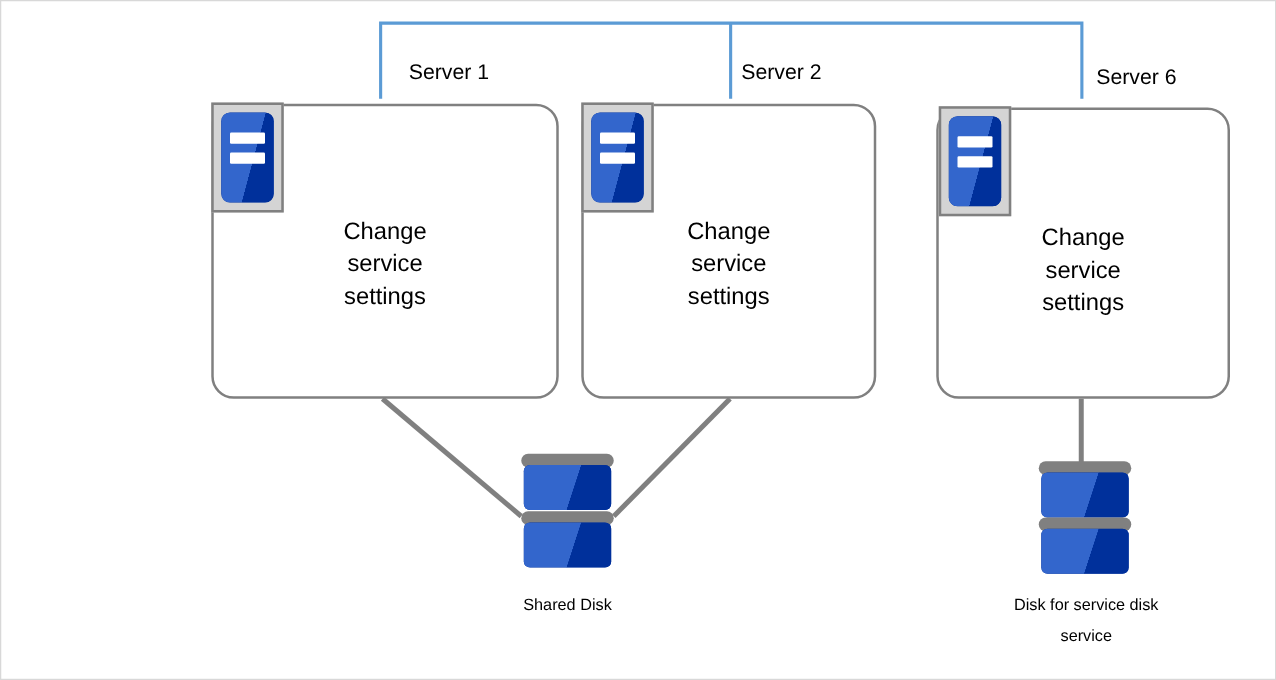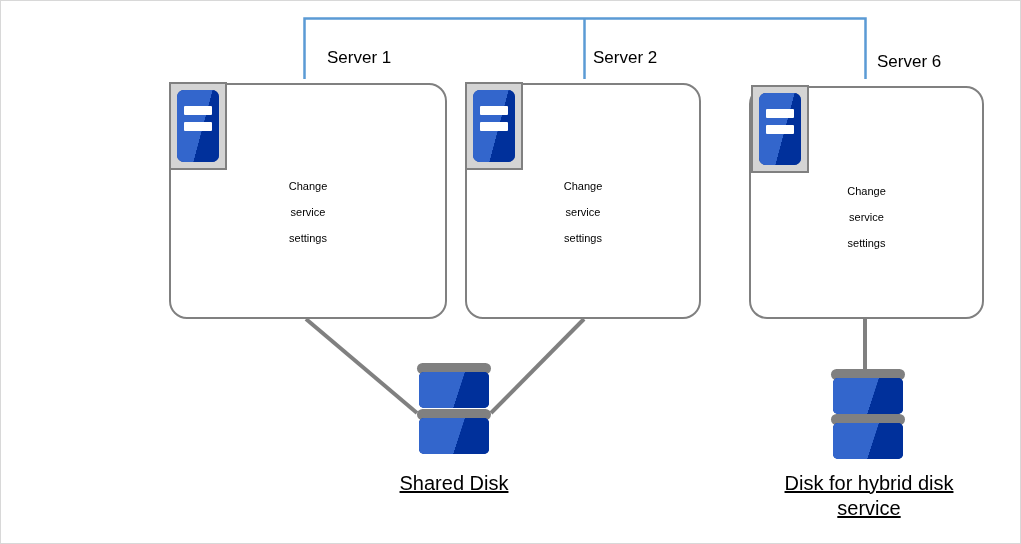--- a/index.html
+++ b/index.html
@@ -48,21 +48,21 @@
     background: #ffffff;
     border: 2.5px solid #808080;
     border-radius: 18px;
     box-sizing: border-box;
   }
   .server-text {
     position: absolute;
     left: 0;
     right: 0;
     text-align: center;
-    font-size: 11px;
+    font-size: 19px;
     line-height: 26px;
     color: #000000;
   }
 
   
   .server-icon {
     position: absolute;
     background: #d4d4d4;
     border: 2.5px solid #808080;
     box-sizing: border-box;
@@ -120,24 +120,23 @@
   .disk-body-fill {
     position: absolute;
     inset: 0;
     background: linear-gradient(108deg, #3366cc 0%, #3366cc 56%, #00309b 56.4%, #00309b 100%);
   }
 
   
   .caption {
     position: absolute;
     text-align: center;
-    font-size: 20px;
+    font-size: 13px;
     line-height: 25px;
     color: #000000;
-    text-decoration: underline;
   }
 </style>
 </head>
 <body>
 
 <div id="page">
   <div id="canvas">
 
     <svg class="bracket-svg" viewBox="0 0 1021 544" xmlns="http://www.w3.org/2000/svg">
       <g fill="none" stroke="#5b9bd5" stroke-width="2.5">
@@ -222,18 +221,18 @@
       <div class="disk-body" style="top:9px;">
         <div class="disk-body-fill"></div>
       </div>
       <div class="disk-cap" style="top:45px;"></div>
       <div class="disk-body" style="top:54px;">
         <div class="disk-body-fill"></div>
       </div>
     </div>
 
     <div class="caption" style="left:738px; top:470px; width:260px;">
-      <div>Disk for hybrid disk</div>
+      <div>Disk for service disk</div>
       <div>service</div>
     </div>
 
   </div>
 </div>
 
 </body></html>

